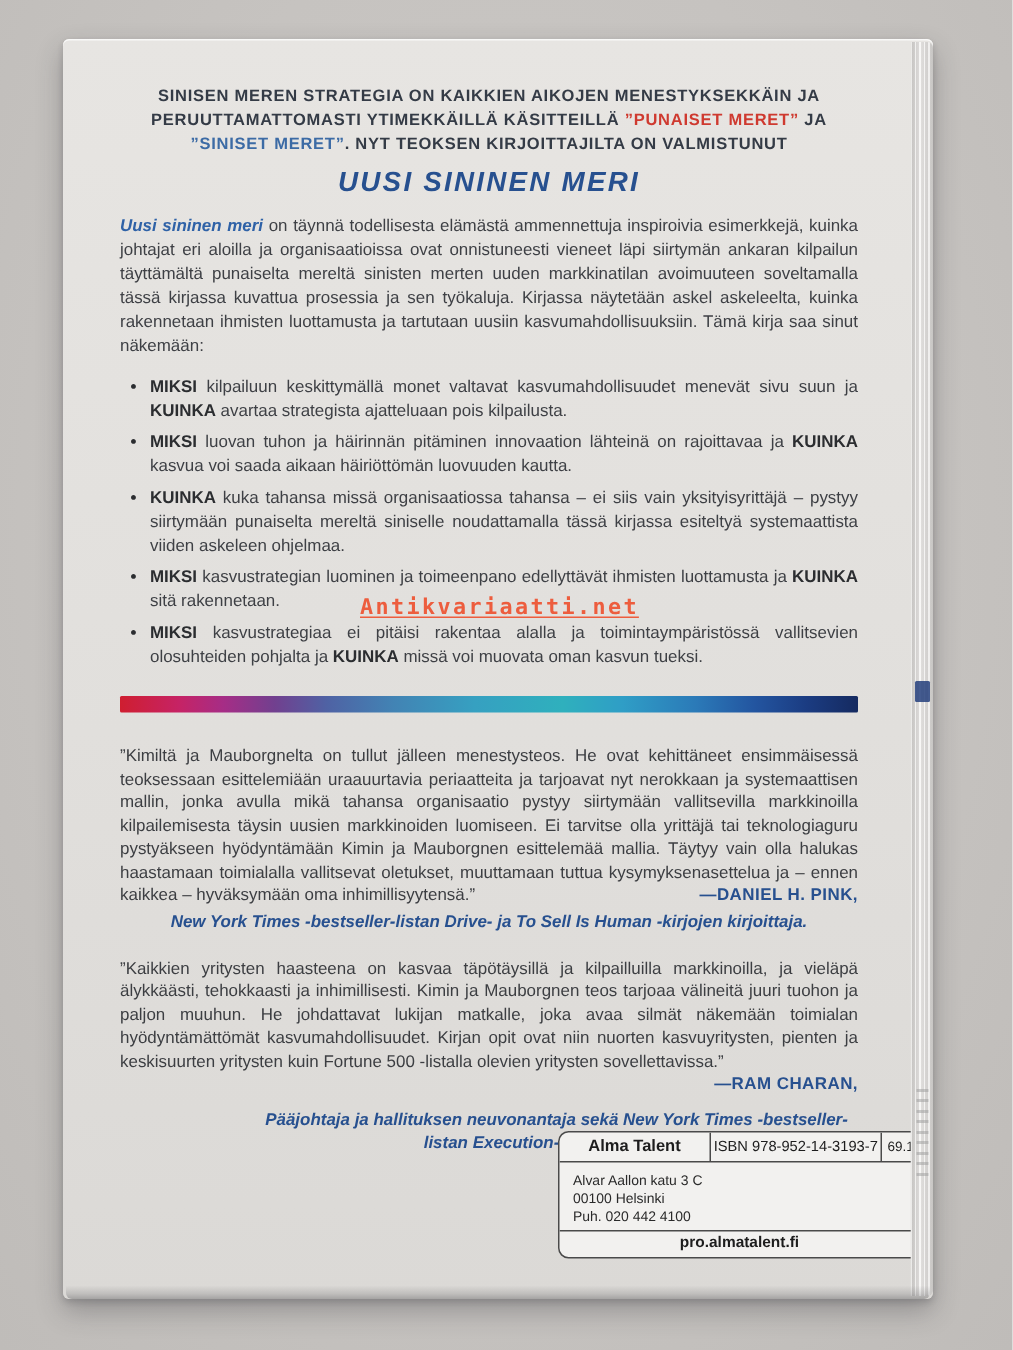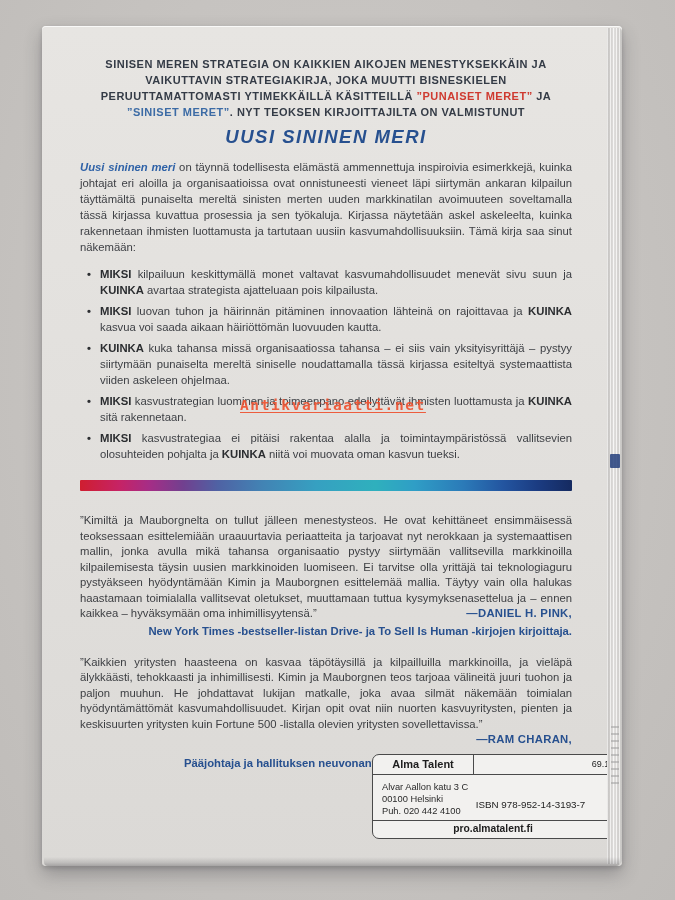--- a/index.html
+++ b/index.html
@@ -60,33 +60,33 @@
       #cf1e30 0%, #c62365 8%, #a62d86 14%, #71408f 21%, #4f62a4 28%,
       #4283b4 37%, #36a0c1 48%, #2fb0bd 60%, #2f9ec6 68%, #2b7ab8 78%,
       #2355a0 86%, #1b3c82 93%, #152a60 100%);
   }
   
   .quote{margin:0;font-size:11.3px;line-height:15.5px;text-align:justify;color:#3c3e42;}
   .q1{margin-top:22px;}
   .q2{margin-top:16px;}
   .attrib{float:right;font-weight:bold;color:#27508f;letter-spacing:.3px;}
   .role{
-    clear:both;margin-top:2px;text-align:right;color:#27508f;
-    font-weight:bold;font-size:11.3px;line-height:15px;
+    clear:both;margin-top:2px;text-align:center;color:#27508f;
+    font-weight:bold;font-style:italic;font-size:11.3px;line-height:15px;
   }
   .role.two-line{padding-left:90px;margin-top:24px;}
   
   .pubbox{
     position:absolute;left:330px;top:728px;width:240px;
     background:#f2f1ef;border:1.3px solid #4a4a4a;border-radius:7px;overflow:hidden;
     color:#1d1d1d;
   }
   .pub-row1{display:flex;align-items:stretch;border-bottom:1px solid #4a4a4a;height:19px;}
   .pub-brand{width:100px;border-right:1px solid #4a4a4a;font-weight:bold;font-size:11px;line-height:19px;text-align:center;}
-  .pub-isbn{flex:1;font-size:9.8px;line-height:19px;text-align:center;border-right:1px solid #4a4a4a;margin-top:40px;}
+  .pub-isbn{flex:1;font-size:9.8px;line-height:19px;text-align:center;border-right:1px solid #4a4a4a;}
   .pub-code{width:25px;font-size:9px;line-height:19px;text-align:center;}
   .pub-row2{display:flex;padding:6px 7px 3px 9px;gap:12px;}
   .pub-addr{font-size:9.3px;line-height:12px;color:#2a2a2a;}
   .barcode-wrap{margin-left:auto;width:110px;text-align:center;}
   .bars{
     height:27px;background-color:#f2f1ef;
     background-image:repeating-linear-gradient(90deg,
       #141414 0 2px, #f2f1ef 2px 3px,
       #141414 3px 4px, #f2f1ef 4px 6.5px,
       #141414 6.5px 7.5px, #f2f1ef 7.5px 11px);
@@ -103,34 +103,33 @@
   }
 </style>
 </head>
 <body>
 
 <div class="book">
   <div class="content">
 
     <div class="headline">
       <div>SINISEN MEREN STRATEGIA ON KAIKKIEN AIKOJEN MENESTYKSEKKÄIN JA</div>
-      <div>VAIKUTTAVIN STRATEGIAKIRJA, JOKA MUUTTI BISNESKIELEN</div>
       <div><span>PERUUTTAMATTOMASTI YTIMEKKÄILLÄ KÄSITTEILLÄ </span><span class="red">”PUNAISET MERET”</span><span> JA</span></div>
       <div><span class="blue">”SINISET MERET”</span><span>. NYT TEOKSEN KIRJOITTAJILTA ON VALMISTUNUT</span></div>
       <div class="book-title">UUSI SININEN MERI</div>
     </div>
 
     <p class="intro"><span class="lead">Uusi sininen meri</span><span> on täynnä todellisesta elämästä ammennettuja inspiroivia esimerkkejä, kuinka johtajat eri aloilla ja organisaatioissa ovat onnistuneesti vieneet läpi siirtymän ankaran kilpailun täyttämältä punaiselta mereltä sinisten merten uuden markkinatilan avoimuuteen soveltamalla tässä kirjassa kuvattua prosessia ja sen työkaluja. Kirjassa näytetään askel askeleelta, kuinka rakennetaan ihmisten luottamusta ja tartutaan uusiin kasvumahdollisuuksiin. Tämä kirja saa sinut näkemään:</span></p>
 
     <ul class="bullets">
       <li><span class="bb">MIKSI</span><span> kilpailuun keskittymällä monet valtavat kasvumahdollisuudet menevät sivu suun ja </span><span class="bb">KUINKA</span><span> avartaa strategista ajatteluaan pois kilpailusta.</span></li>
       <li><span class="bb">MIKSI</span><span> luovan tuhon ja häirinnän pitäminen innovaation lähteinä on rajoittavaa ja </span><span class="bb">KUINKA</span><span> kasvua voi saada aikaan häiriöttömän luovuuden kautta.</span></li>
       <li><span class="bb">KUINKA</span><span> kuka tahansa missä organisaatiossa tahansa – ei siis vain yksityisyrittäjä – pystyy siirtymään punaiselta mereltä siniselle noudattamalla tässä kirjassa esiteltyä systemaattista viiden askeleen ohjelmaa.</span><span class="bb"></span><span></span></li>
       <li><span class="bb">MIKSI</span><span> kasvustrategian luominen ja toimeenpano edellyttävät ihmisten luottamusta ja </span><span class="bb">KUINKA</span><span> sitä rakennetaan.</span></li>
-      <li><span class="bb">MIKSI</span><span> kasvustrategiaa ei pitäisi rakentaa alalla ja toimintaympäristössä vallitsevien olosuhteiden pohjalta ja </span><span class="bb">KUINKA</span><span> niitä voi muovata oman kasvun tueksi.</span></li>
+      <li><span class="bb">MIKSI</span><span> kasvustrategiaa ei pitäisi rakentaa alalla ja toimintaympäristössä vallitsevien olosuhteiden pohjalta ja </span><span class="bb">KUINKA</span><span> missä voi muovata oman kasvun tueksi.</span></li>
     </ul>
 
     <div class="stripe"></div>
 
     <p class="quote q1"><span>”Kimiltä ja Mauborgnelta on tullut jälleen menestysteos. He ovat kehittäneet ensimmäisessä teoksessaan esittelemiään uraauurtavia periaatteita ja tarjoavat nyt nerokkaan ja systemaattisen mallin, jonka avulla mikä tahansa organisaatio pystyy siirtymään vallitsevilla markkinoilla kilpailemisesta täysin uusien markkinoiden luomiseen. Ei tarvitse olla yrittäjä tai teknologiaguru pystyäkseen hyödyntämään Kimin ja Mauborgnen esittelemää mallia. Täytyy vain olla halukas haastamaan toimialalla vallitsevat oletukset, muuttamaan tuttua kysymyksenasettelua ja – ennen kaikkea – hyväksymään oma inhimillisyytensä.”</span><span class="attrib">—DANIEL H. PINK,</span></p>
     <div class="role">New York Times -bestseller-listan Drive- ja To Sell Is Human -kirjojen kirjoittaja.</div>
 
     <p class="quote q2"><span>”Kaikkien yritysten haasteena on kasvaa täpötäysillä ja kilpailluilla markkinoilla, ja vieläpä älykkäästi, tehokkaasti ja inhimillisesti. Kimin ja Mauborgnen teos tarjoaa välineitä juuri tuohon ja paljon muuhun. He johdattavat lukijan matkalle, joka avaa silmät näkemään toimialan hyödyntämättömät kasvumahdollisuudet. Kirjan opit ovat niin nuorten kasvuyritysten, pienten ja keskisuurten yritysten kuin Fortune 500 -listalla olevien yritysten sovellettavissa.”</span><span class="attrib">—RAM CHARAN,</span></p>
     <div class="role two-line">Pääjohtaja ja hallituksen neuvonantaja sekä New York Times -bestseller-listan Execution-kirjan kirjoittaja.</div>
 

